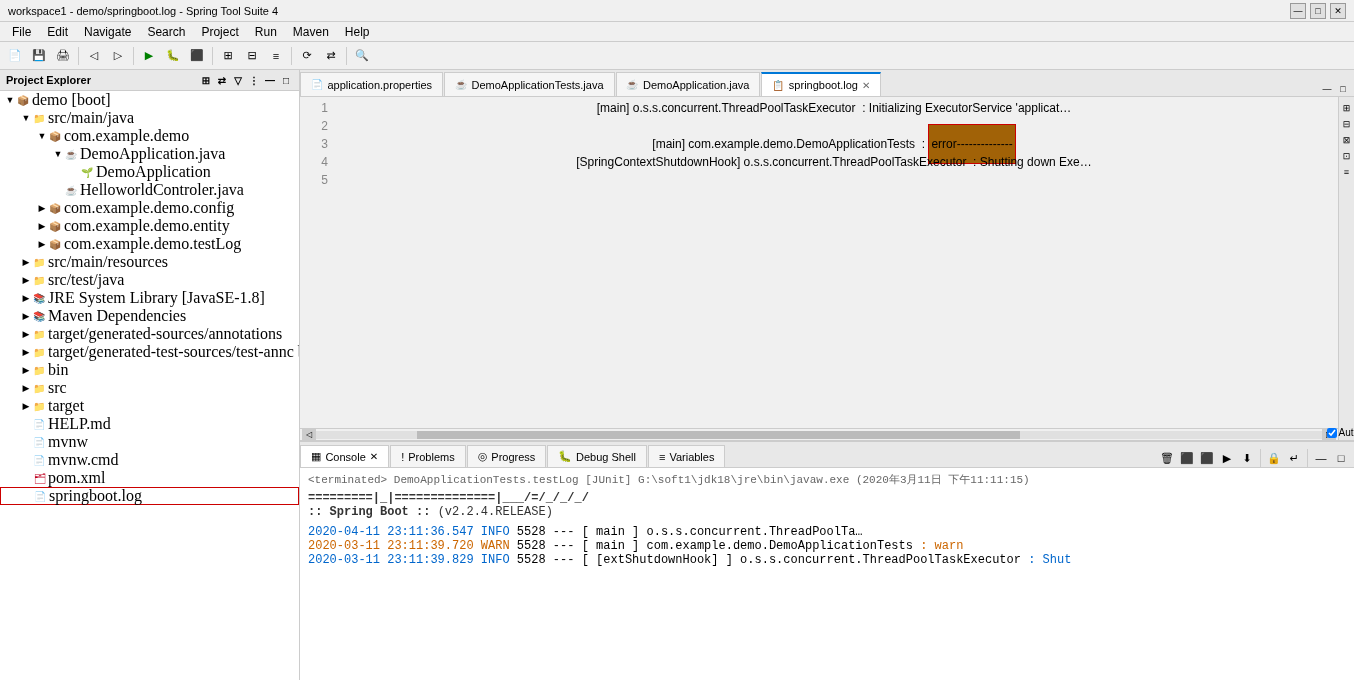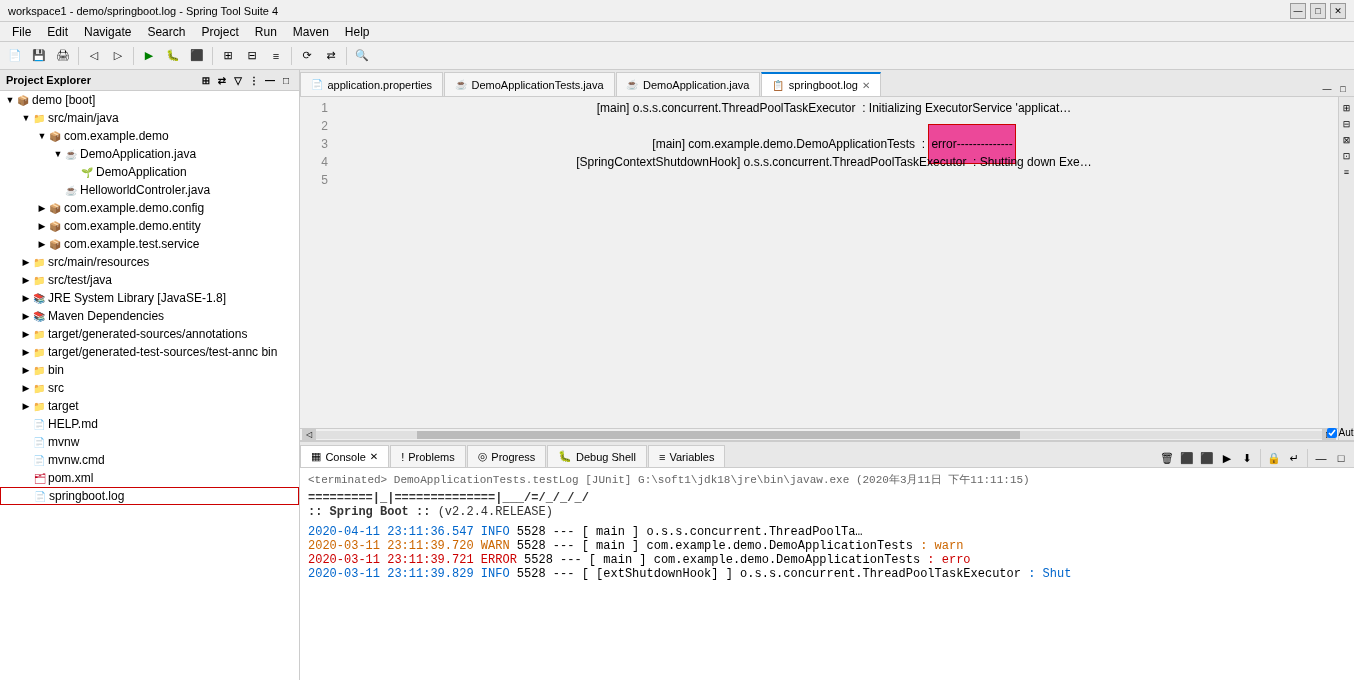--- a/index.html
+++ b/index.html
@@ -83,21 +83,21 @@
     .tree-item {
       display: flex;
       align-items: center;
       padding: 1px 0;
       cursor: pointer;
       white-space: nowrap;
       height: 18px;
     }
     .indent { display: inline-block; width: 16px; flex-shrink: 0; }
     .tree-icon { width: 16px; height: 16px; display: inline-flex; align-items: center; justify-content: center; flex-shrink: 0; font-size: 10px; }
-    .tree-label { font-size: 12px; }
+    .tree-label { font-size: 16px; font-family: Liberation Serif, serif; }
     .expand-arrow { width: 12px; height: 12px; display: inline-flex; align-items: center; justify-content: center; font-size: 9px; flex-shrink: 0; }
 
     
     .content-area {
       flex: 1;
       display: flex;
       flex-direction: column;
       overflow: hidden;
     }
 
@@ -370,21 +370,21 @@
         <span class="indent" style="width:36px;"></span>
         <span class="expand-arrow">▶</span>
         <span class="tree-icon" style="color:#6a9f6a;">📦</span>
         <span class="tree-label">com.example.demo.entity</span>
       </div>
 
       <div class="tree-item">
         <span class="indent" style="width:36px;"></span>
         <span class="expand-arrow">▶</span>
         <span class="tree-icon" style="color:#6a9f6a;">📦</span>
-        <span class="tree-label">com.example.test.service</span>
+        <span class="tree-label">com.example.demo.testLog</span>
       </div>
 
       <div class="tree-item">
         <span class="indent" style="width:20px;"></span>
         <span class="expand-arrow">▶</span>
         <span class="tree-icon" style="color:#e8a020;">📁</span>
         <span class="tree-label">src/main/resources</span>
       </div>
 
       <div class="tree-item">
@@ -517,21 +517,21 @@
               <span class="line-number">1</span>
               <span class="line-content">[main] o.s.s.concurrent.ThreadPoolTaskExecutor  : Initializing ExecutorService 'applicat…</span>
             </div>
 
             <div class="editor-line">
               <span class="line-number">2</span>
             </div>
 
             <div class="editor-line">
               <span class="line-number">3</span>
-              <span class="line-content">[main] com.example.demo.DemoApplicationTests  : <span style="border:1px solid #cc0000; background:#ec4899; padding:12px 2px;">error--------------</span></span>
+              <span class="line-content">[main] com.example.demo.DemoApplicationTests  : <span style="border:1px solid #cc0000; background:#a16207; padding:12px 2px;">error--------------</span></span>
             </div>
 
             <div class="editor-line">
               <span class="line-number">4</span>
               <span class="line-content">[SpringContextShutdownHook] o.s.s.concurrent.ThreadPoolTaskExecutor  : Shutting down Exe…</span>
             </div>
 
             <div class="editor-line">
               <span class="line-number">5</span>
               <span class="line-content"></span>
@@ -623,29 +623,20 @@
         <div>
           <span class="console-warn">2020-03-11 23:11:39.720</span>
           <span style="color:#cc6600;"> WARN </span>
           <span>5528 --- [</span>
           <span>           main</span>
           <span>]</span>
           <span> com.example.demo.DemoApplicationTests</span>
           <span class="console-warn"> : warn</span>
         </div>
 
-        <div>
-          <span class="console-error">2020-03-11 23:11:39.721</span>
-          <span style="color:#cc0000;"> ERROR </span>
-          <span>5528 --- [</span>
-          <span>           main</span>
-          <span>]</span>
-          <span> com.example.demo.DemoApplicationTests</span>
-          <span class="console-error"> : erro</span>
-        </div>
 
         <div>
           <span class="console-info">2020-03-11 23:11:39.829</span>
           <span style="color:#0066cc;"> INFO </span>
           <span>5528 --- [</span>
           <span>[extShutdownHook]</span>
           <span>]</span>
           <span> o.s.s.concurrent.ThreadPoolTaskExecutor</span>
           <span class="console-info"> : Shut</span>
         </div>

